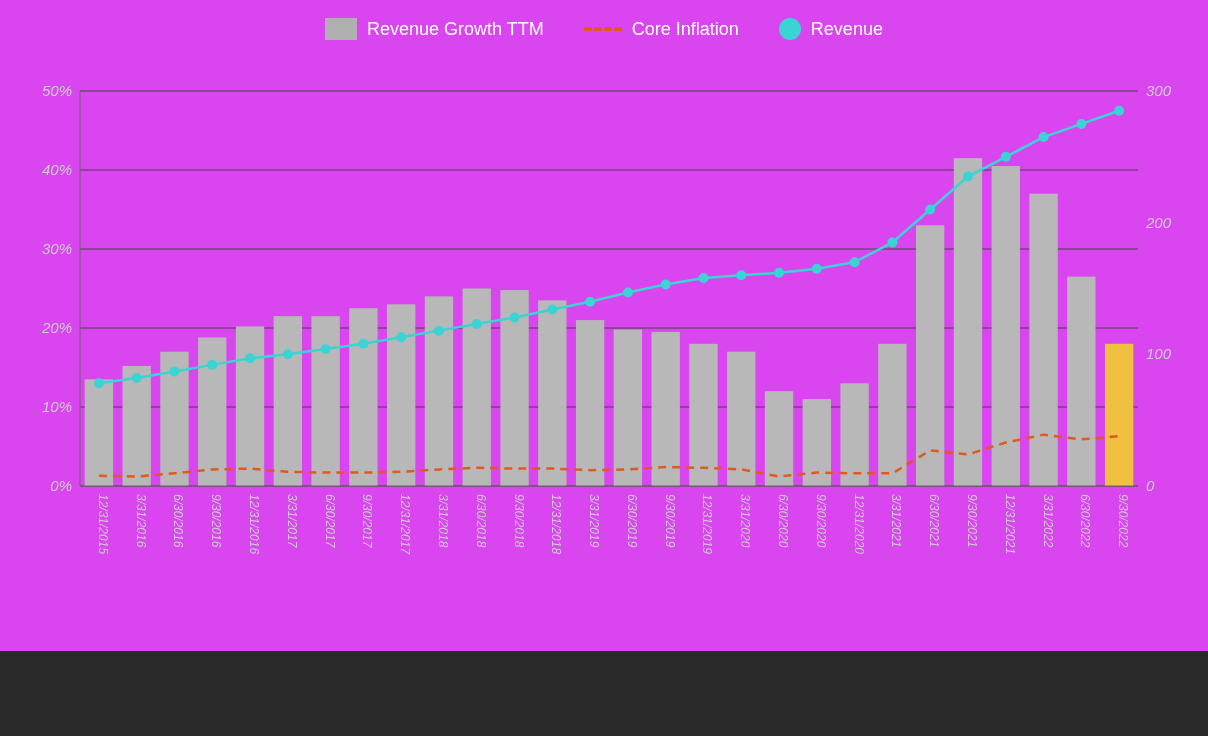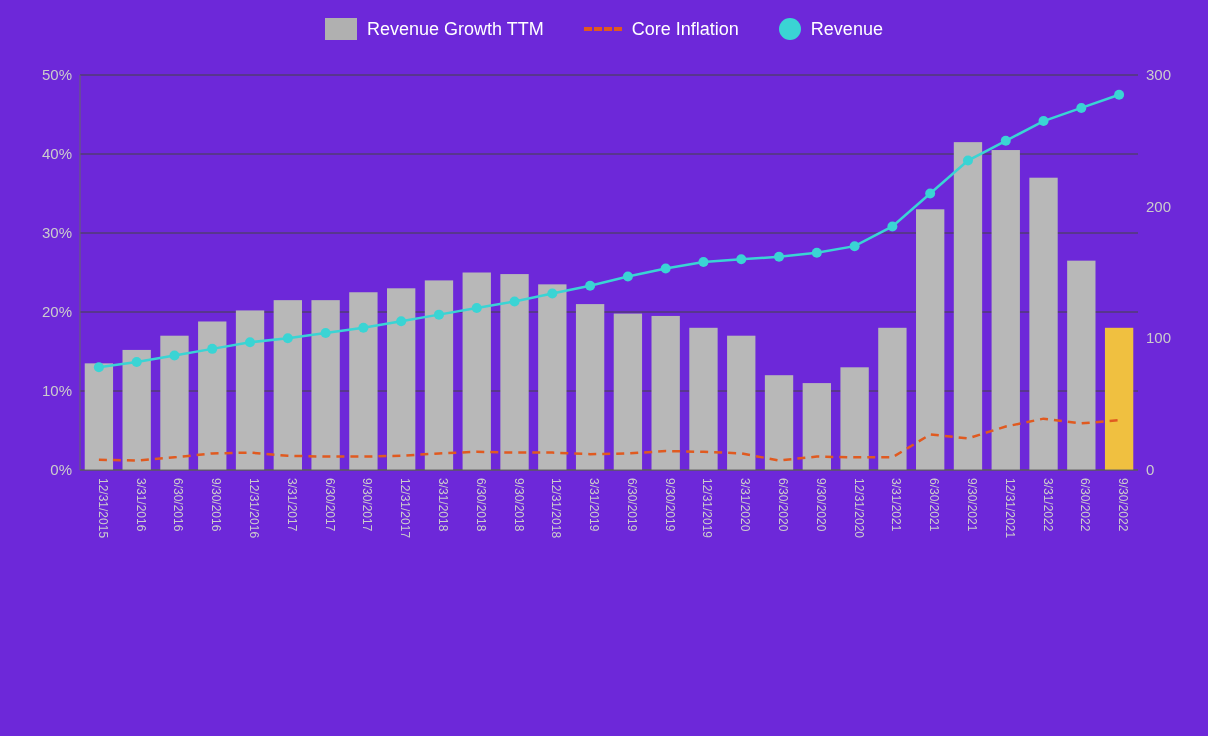--- a/index.html
+++ b/index.html
@@ -6,23 +6,23 @@
     body {
       background: #2a2a2a;
       width: 1208px;
       height: 736px;
       font-family: Arial, sans-serif;
       color: #fff;
       overflow: hidden;
     }
     .chart-container {
       width: 1208px;
-      height: 736px;
+      height: 651px;
       position: relative;
-      background: #6d28d9;
+      background: #d946ef;
     }
     .legend {
       display: flex;
       align-items: center;
       justify-content: center;
       gap: 40px;
       padding: 18px 0 10px 0;
       font-size: 18px;
       color: #fff;
     }
@@ -63,21 +63,21 @@
     <div class="legend-item">
       <div class="legend-dash-orange"></div>
       <span>Core Inflation</span>
     </div>
     <div class="legend-item">
       <div class="legend-circle-teal"></div>
       <span>Revenue</span>
     </div>
   </div>
 
-  <div style="position:relative; margin: 10px 0 0 0; height: 570px; width: 1208px;">
+  <div style="position:relative; margin: 26px 0 0 0; height: 570px; width: 1208px; font-style: italic;">
     <svg id="chart-svg" width="1208" height="570" style="position:absolute;top:0;left:0;">
 
     <line x1="80" y1="410" x2="1138" y2="410" stroke="#444" stroke-width="1"></line>
         <line x1="80" y1="331" x2="1138" y2="331" stroke="#444" stroke-width="1"></line>
         <line x1="80" y1="252" x2="1138" y2="252" stroke="#444" stroke-width="1"></line>
         <line x1="80" y1="173" x2="1138" y2="173" stroke="#444" stroke-width="1"></line>
         <line x1="80" y1="94" x2="1138" y2="94" stroke="#444" stroke-width="1"></line>
         <line x1="80" y1="15" x2="1138" y2="15" stroke="#444" stroke-width="1"></line>
         <rect x="84.72321428571429" y="303.35" width="28.339285714285715" height="106.65" fill="#b8b8b8"></rect>
         <rect x="122.50892857142857" y="289.92" width="28.339285714285715" height="120.08" fill="#b8b8b8"></rect>

